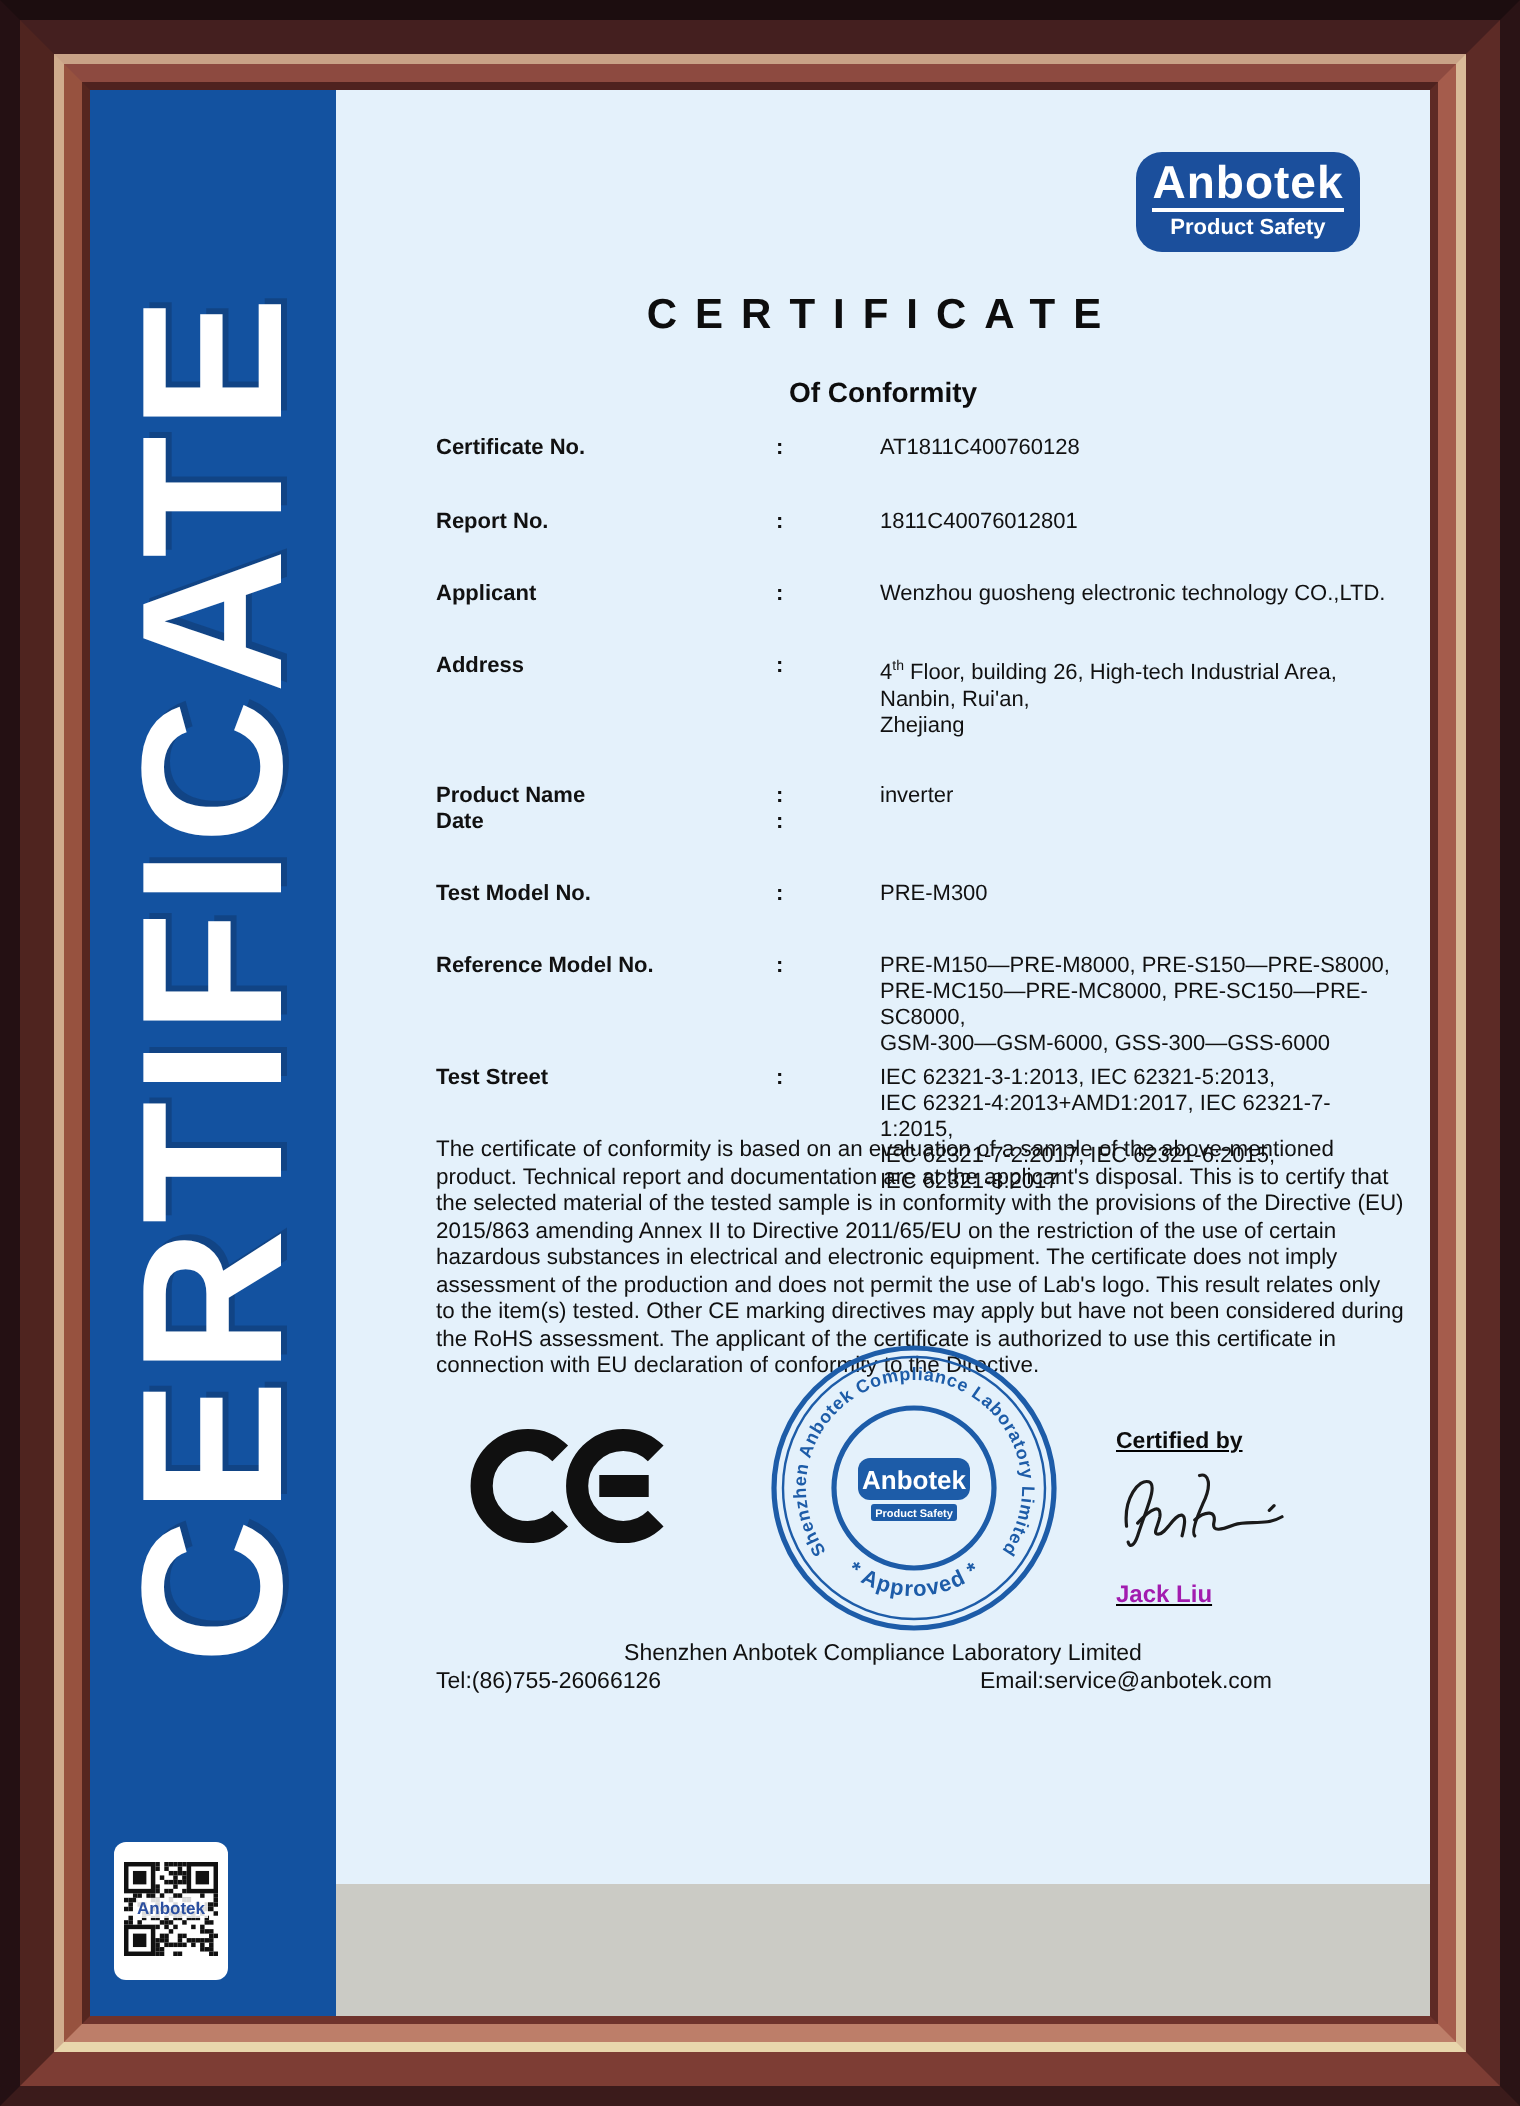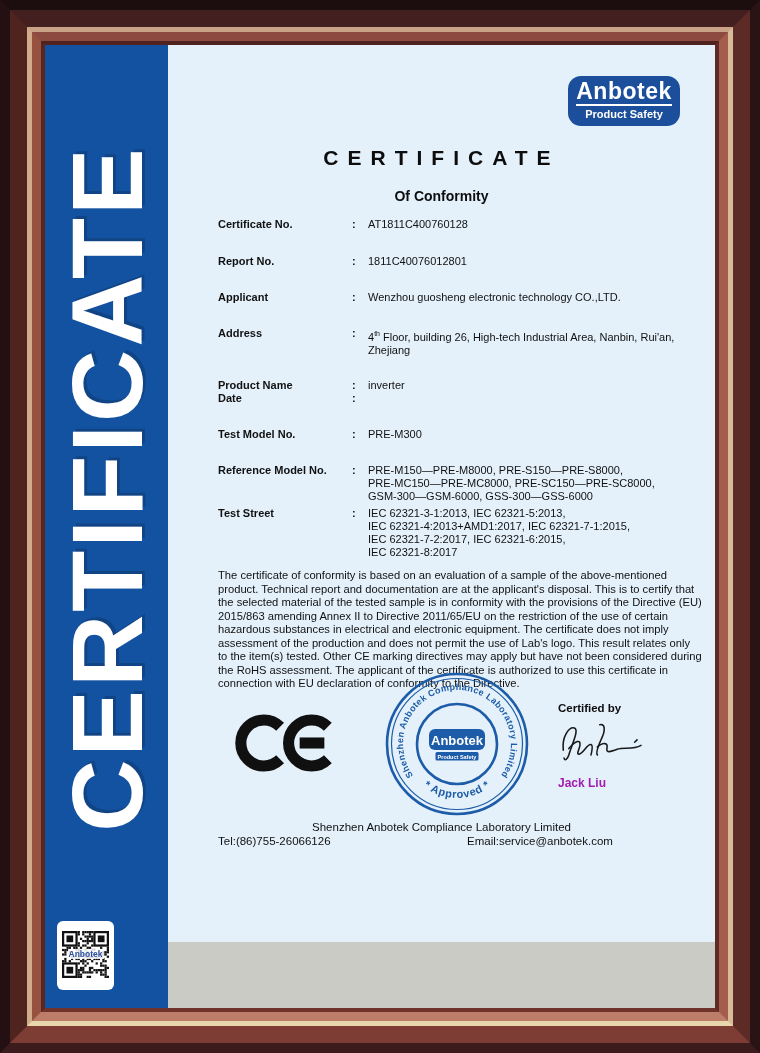--- a/index.html
+++ b/index.html
@@ -57,47 +57,47 @@
   .logo-rule { width: 96px; height: 2px; background: #fff; margin: 1px auto 2px auto; }
   .logo-tagline { color: #fff; font-weight: bold; font-size: 11px; }
 
   
   .titles { position: absolute; left: 0; right: 0; top: 101px; text-align: center; color: #0d0d0d; }
   .title-main { font-size: 21px; font-weight: bold; letter-spacing: 9px; }
   .title-sub  { font-size: 14px; font-weight: bold; margin-top: 18px; }
 
   
   .fields { position: absolute; left: 50px; right: 14px; top: 173px; }
-  .row { display: flex; font-size: 11px; line-height: 13px; color: #111; }
+  .row { display: flex; font-size: 11px; line-height: 13px; color: #111; gap: 36px; }
   .row .lbl { width: 134px; font-weight: bold; flex: none; }
   .row .sep { width: 16px; font-weight: bold; flex: none; }
   .row .val { flex: 1; white-space: pre-line; }
   sup { font-size: 7px; vertical-align: super; }
 
   
   .body-text { position: absolute; left: 50px; right: 13px; top: 524px;
                font-size: 11.2px; line-height: 13.5px; color: #111; text-align: left; }
 
   
   .seal-row { position: absolute; left: 0; top: 625px; width: 547px; height: 165px; }
   .ce { position: absolute; left: 66px; top: 42px; }
   .stamp { position: absolute; left: 215px; top: 0; }
-  .certified { position: absolute; left: 390px; top: 32px; width: 150px; }
+  .certified { position: absolute; left: 390px; top: 45px; width: 150px; text-decoration: underline; }
   .certified-label { font-size: 11.5px; font-weight: bold; color: #0d0d0d; }
   .signature { margin: 6px 0 0 0; }
   .certified-name { font-size: 12px; font-weight: bold; color: #a21caf; margin-top: 6px; }
 
   
   .footer { position: absolute; left: 0; right: 0; top: 775px; font-size: 11.5px;
             line-height: 14px; color: #111; }
   .footer-company { text-align: center; }
   .footer-address { margin: 0 15px 0 50px; }
   .footer-line { position: relative; margin: 0 15px 0 50px; height: 14px; }
   .footer-tel { position: absolute; left: 0; top: 0; }
-  .footer-email { position: absolute; left: 249px; top: 0; text-align: center; }
+  .footer-email { position: absolute; left: 272px; top: 0; text-align: center; }
 </style>
 </head>
 <body>
 
 <div class="f1">
  <div class="f2">
   <div class="f3">
    <div class="f4">
     <div class="f5">
      <div class="interior">

